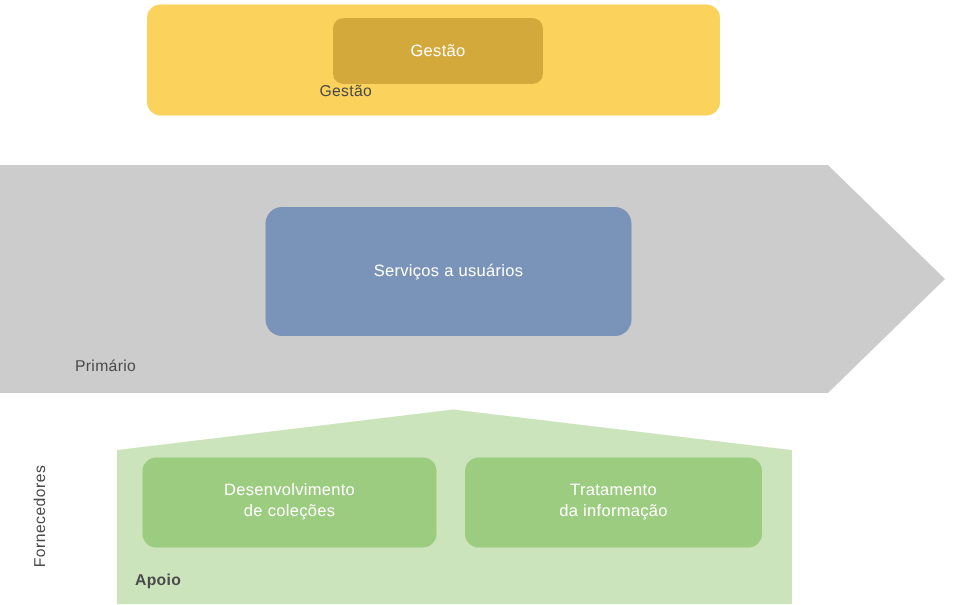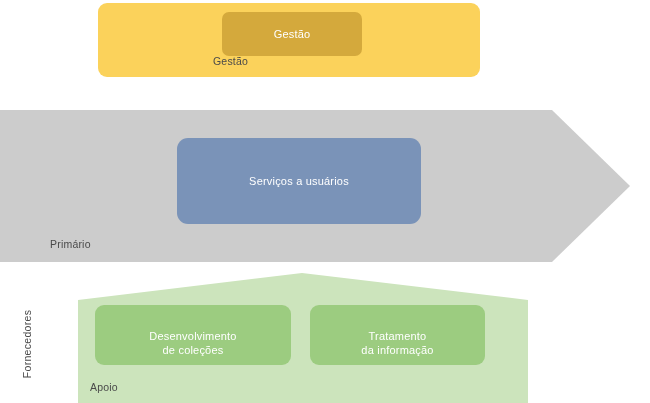--- a/index.html
+++ b/index.html
@@ -97,24 +97,24 @@
   #support-pentagon svg { display: block; }
 
   .support-box {
     position: absolute;
     top: 305px;
     height: 60px;
     background: #9CCC80;
     border-radius: 9px;
   }
   #dev-box  { left: 95px;  width: 196px; }
-  #trat-box { left: 310px; width: 175px; }
-  .support-box .inner-label { top: 24px; }
+  #trat-box { left: 310px; width: 198px; }
+  .support-box .inner-label { top: 15px; }
 
-  #support-band-label { left: 90px; top: 381px; }
+  #support-band-label { left: 90px; top: 381px; font-weight: bold; }
 
   #suppliers-label {
     left: -18px;
     top: 338px;
     width: 90px;
     text-align: center;
     transform: rotate(-90deg);
   }
 </style>
 </head>

